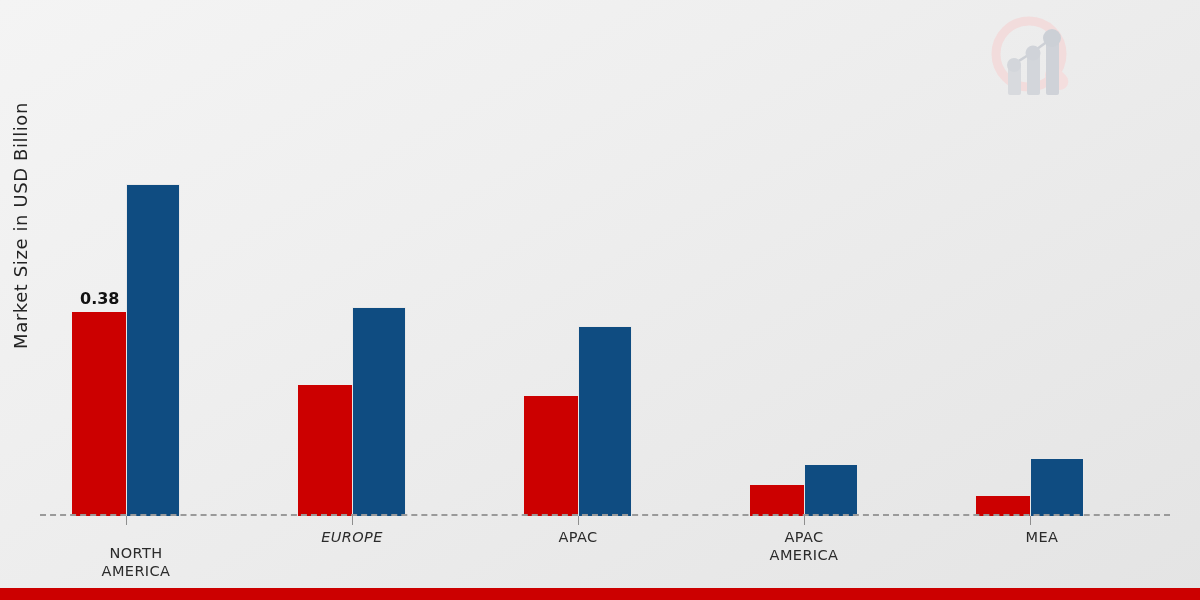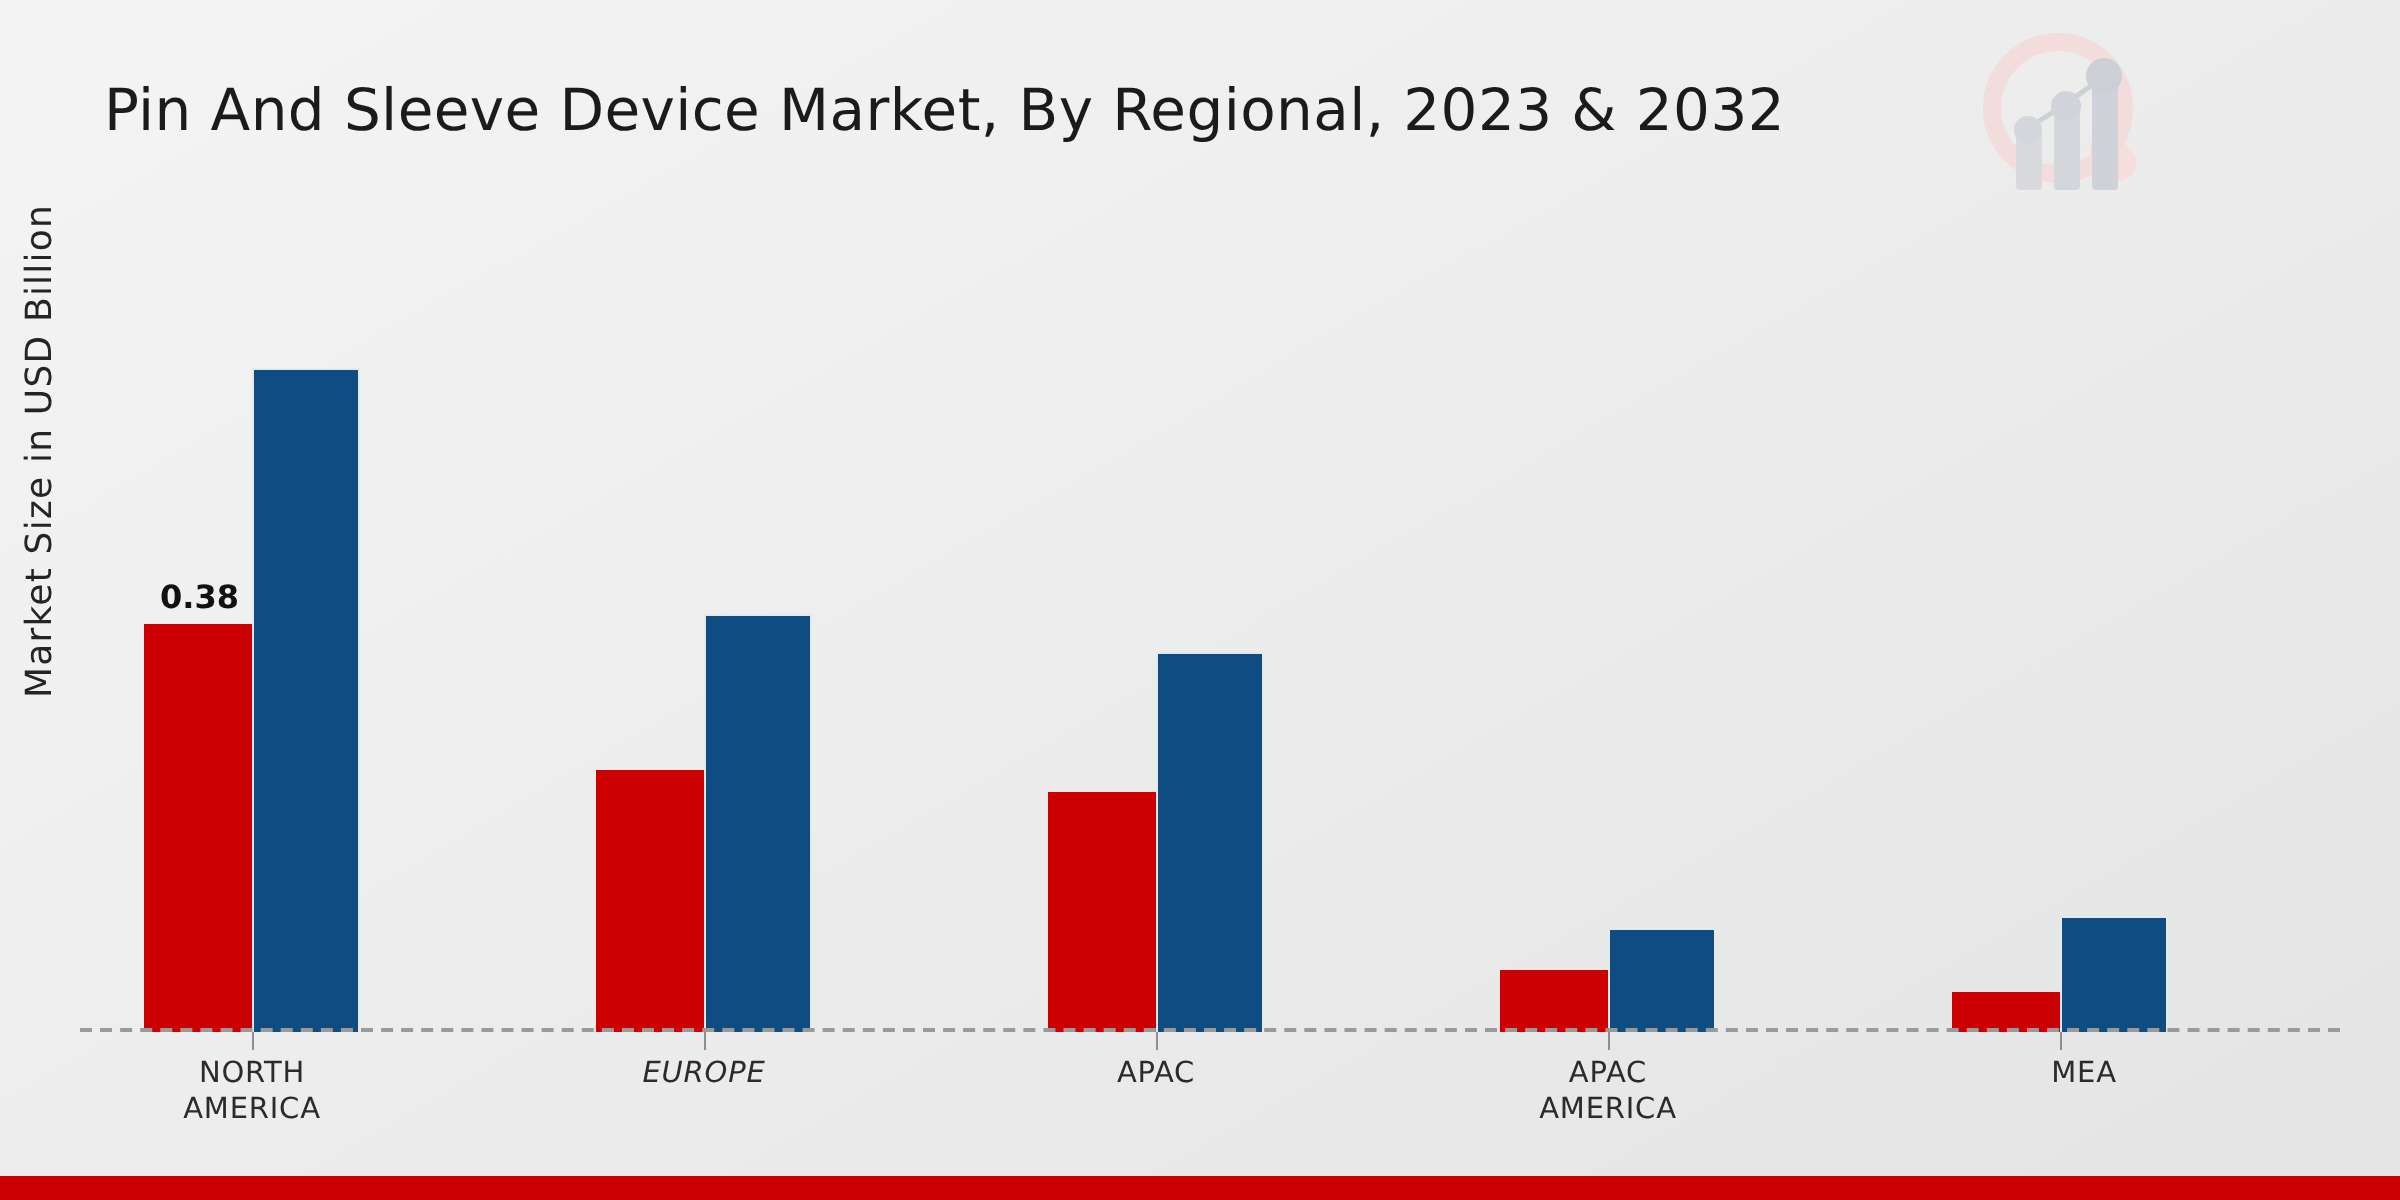--- a/index.html
+++ b/index.html
@@ -171,21 +171,20 @@
       <rect x="45" y="42" width="13" height="45" rx="2" fill="#d3d6db"></rect>
       <rect x="64" y="28" width="13" height="59" rx="2" fill="#cfd2d8"></rect>
       <line x1="32" y1="56" x2="51" y2="44" stroke="#cdd0d6" stroke-width="2.5"></line>
       <line x1="51" y1="44" x2="70" y2="30" stroke="#cdd0d6" stroke-width="2.5"></line>
       <circle cx="32" cy="57" r="7" fill="#d3d6db"></circle>
       <circle cx="51" cy="45" r="7.5" fill="#d0d3d9"></circle>
       <circle cx="70" cy="30" r="9" fill="#ccd0d6"></circle>
     </svg>
   </div>
 
-  <div id="chart-title">Pin And Sleeve Device Market, By Regional, 2023 &amp; 2032</div>
 
 
   <div id="y-axis-title">Market Size in USD Billion</div>
 
   <div id="plot-area">
     <div id="bars-layer">
         <div class="bar-group" style="left: 32px; width: 108px;">
           <div class="bar series-2023" style="left: 0px; width: 54px; height: 203.722px; background: rgb(204, 0, 0);"></div>
           <div class="bar-value-label" style="left: 8px; bottom: 207.722px;">0.38</div>
           <div class="bar series-2032" style="left: 54px; width: 54px; height: 332.389px; background: rgb(15, 76, 129);"></div>
@@ -205,21 +204,21 @@
         <div class="bar-group" style="left: 936px; width: 108px;">
           <div class="bar series-2023" style="left: 0px; width: 54px; height: 20.3722px; background: rgb(204, 0, 0);"></div>
           <div class="bar series-2032" style="left: 54px; width: 54px; height: 57.9px; background: rgb(15, 76, 129);"></div>
         </div>
       </div>
     <div id="baseline"></div>
   </div>
 
   <div id="x-axis">
       <div class="tick-mark" style="left: 126px;"></div>
-      <div class="x-tick-label" style="left: 126px;">NORTH
+      <div class="x-tick-label" style="left: 136px; margin-top: 16px;">NORTH
 AMERICA</div>
       <div class="tick-mark" style="left: 352px;"></div>
       <div class="x-tick-label" style="left: 352px; font-style: italic;">EUROPE</div>
       <div class="tick-mark" style="left: 578px;"></div>
       <div class="x-tick-label" style="left: 578px; text-align: center;">APAC</div>
       <div class="tick-mark" style="left: 804px;"></div>
       <div class="x-tick-label" style="left: 804px;">APAC
 AMERICA</div>
       <div class="tick-mark" style="left: 1030px;"></div>
       <div class="x-tick-label" style="left: 1042px;">MEA</div>

